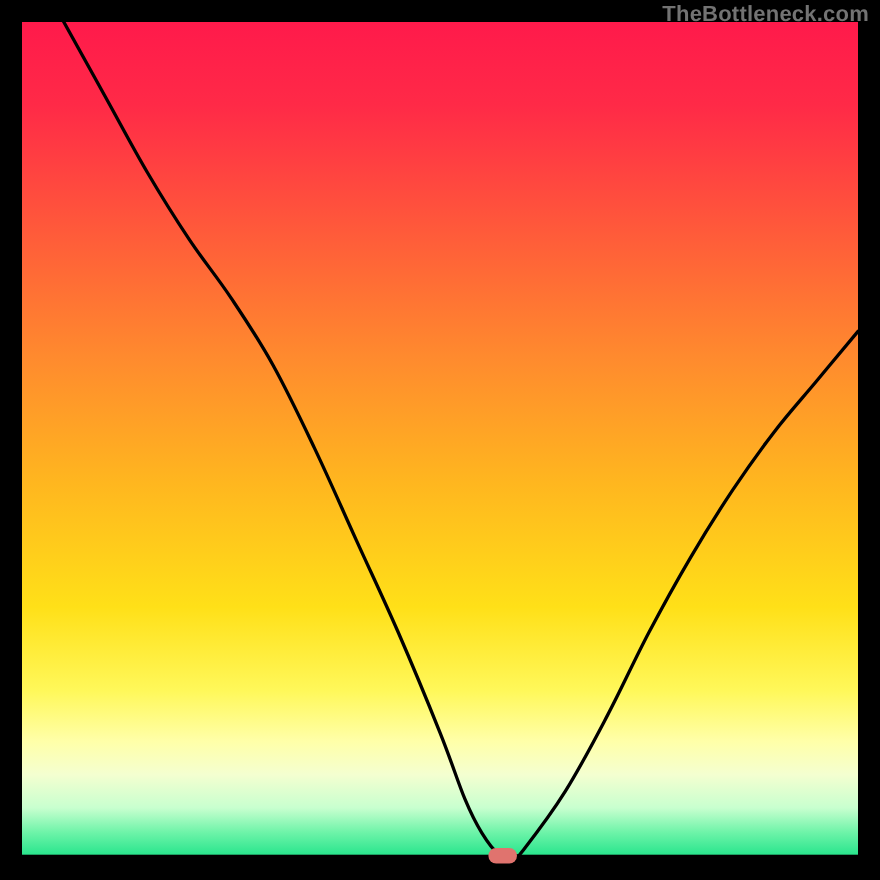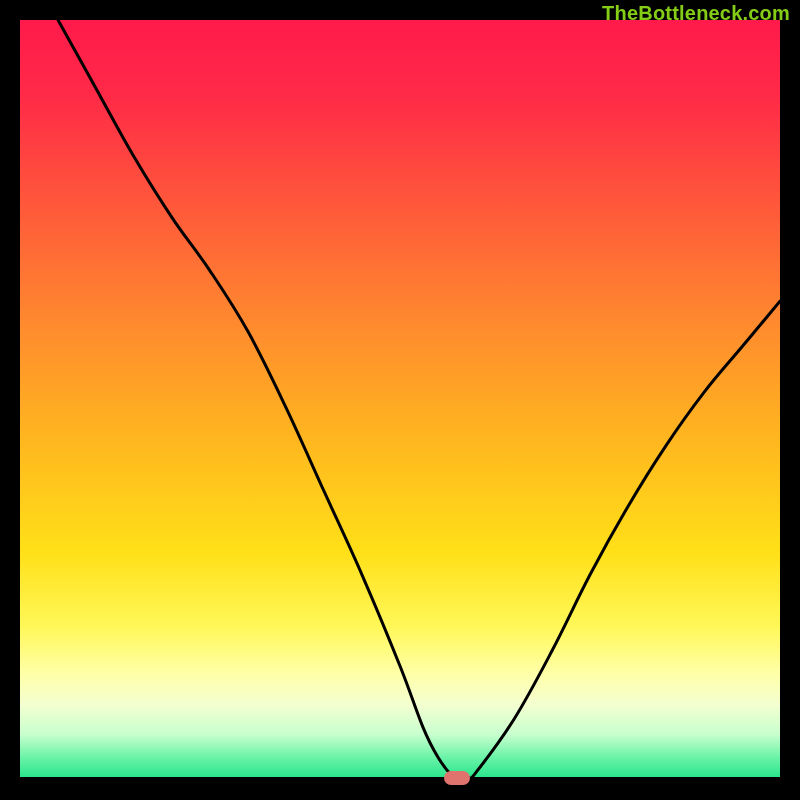--- a/index.html
+++ b/index.html
@@ -14,21 +14,21 @@
   .stage {
     position: relative;
     width: 800px;
     height: 800px;
     background: #000;
   }
   .watermark {
     position: absolute;
     top: 2px;
     right: 10px;
-    color: #84cc16;
+    color: #737373;
     font-size: 20px;
     font-weight: 600;
     letter-spacing: 0.2px;
     z-index: 50;
     user-select: none;
   }
   .plot-frame {
     position: absolute;
     left: 20px;
     top: 20px;

